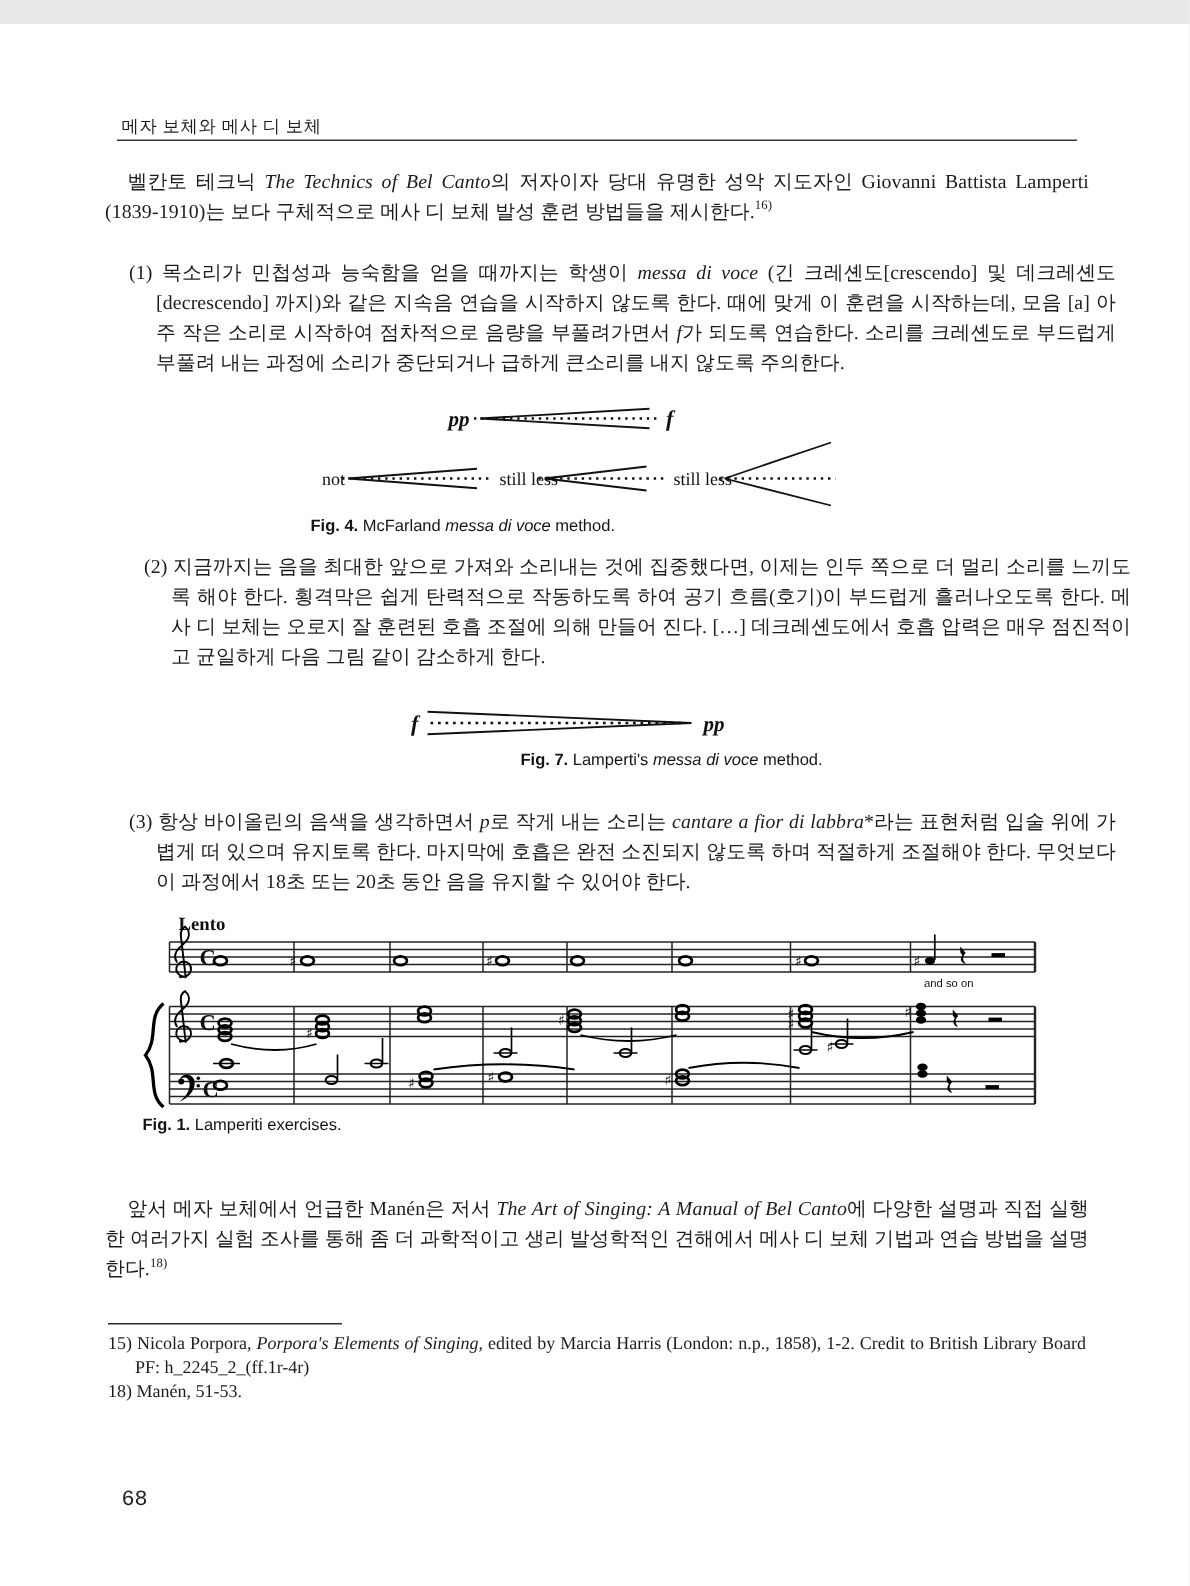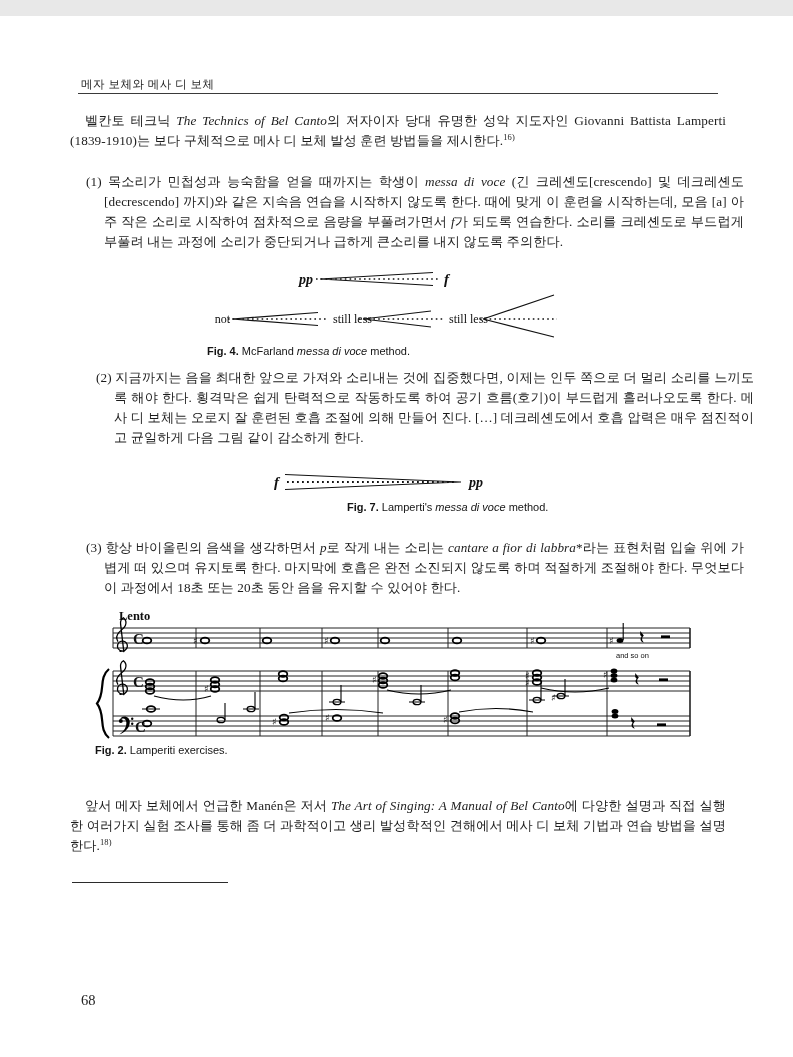--- a/index.html
+++ b/index.html
@@ -15,21 +15,21 @@
   .rule{border-top:1.4px solid #3a3a3a; height:0;}
   .indent{text-indent:15px;font-family:Liberation Serif, serif;}
   .hang{padding-left:18px; text-indent:-18px;}
   .it{font-style:italic;}
   .bd{font-weight:bold;}
   sup{font-size:8.5px; line-height:0; vertical-align:super;}
   .caption{font-family:"Liberation Sans","DejaVu Sans",sans-serif; font-size:11px; color:#141414;}
   .footnotes{font-size:12px; line-height:16.2px;}
   .fn{padding-left:18px; text-indent:-18px; text-align:justify;}
   .fn-divider{border-top:1.5px solid #2b2b2b; height:0;}
-  .page-number{font-family:Liberation Serif, serif; font-size:14.5px; color:#222;text-align:right;}
+  .page-number{font-family:Liberation Mono, monospace; font-size:14.5px; color:#222;text-align:right;}
   svg text{fill:#101010;}
   .dyn{font-family:"Liberation Serif","DejaVu Serif",serif; font-style:italic; font-weight:bold; font-size:14px;}
   .dyn-big{font-size:15px;}
   .wedge-label{font-family:"Liberation Serif","DejaVu Serif",serif; font-size:12px; font-style:normal;}
   .tempo{font-family:"Liberation Serif","DejaVu Serif",serif; font-weight:bold; font-size:12.5px;}
   .small-note{font-family:"Liberation Sans","DejaVu Sans",sans-serif; font-size:7.5px;}
   .timesig{font-family:"Liberation Serif","DejaVu Serif",serif; font-size:15px; font-weight:bold;}
   .sharp{font-family:"DejaVu Sans",sans-serif; font-size:9.5px;}
 </style>
 </head>
@@ -239,24 +239,26 @@
       <line x1="468" y1="86" x2="484" y2="86" stroke="#000" stroke-width="1"></line>
       <use href="#hn" x="476" y="86"></use>
         <line x1="480" y1="86" x2="480" y2="69" stroke="#000" stroke-width="1.1"></line>
       <use href="#qn" x="530" y="101.5"></use>
         <use href="#qn" x="530" y="106"></use>
       <use href="#qr" x="548" y="114"></use>
       <rect x="572" y="113.4" width="9" height="2.7" fill="#000"></rect>
       <path d="M204,103 Q251,96 298,103 M374,102 Q411,95 448,102" stroke="#000" stroke-width="1.2" fill="none"></path>
     </g>
   </svg>
-  <div class="abs caption" style="left:95px; top:728px;"><span class="bd">Fig. 2.</span><span> Lamperiti exercises.</span></div>
+  <div class="abs caption" style="left:95px; top:728px;"><span class="bd">Fig. 1.</span><span> Lamperiti exercises.</span></div>
 
 
   <div class="abs body-text indent" style="left:70px; top:780px; width:656px;"><span>앞서 메자 보체에서 언급한 Manén은 저서 </span><span class="it">The Art of Singing: A Manual of Bel Canto</span><span>에 다양한 설명과 직접 실행한 여러가지 실험 조사를 통해 좀 더 과학적이고 생리 발성학적인 견해에서 메사 디 보체 기법과 연습 방법을 설명한다.</span><sup>18)</sup></div>
 
   <div class="abs fn-divider" style="left:72px; top:866px; width:156px;"></div>
   <div class="abs footnotes" style="left:72px; top:871px; width:652px;">
+    <div class="fn"><span>15) Nicola Porpora, </span><span class="it">Porpora's Elements of Singing</span><span>, edited by Marcia Harris (London: n.p., 1858), 1-2. Credit to British Library Board PF: h_2245_2_(ff.1r-4r)</span></div>
+    <div class="fn"><span>18) Manén, 51-53.</span></div>
   </div>
 
   <div class="abs page-number" style="left:81px; top:976px;">68</div>
 
 </div>
 
 </body></html>

